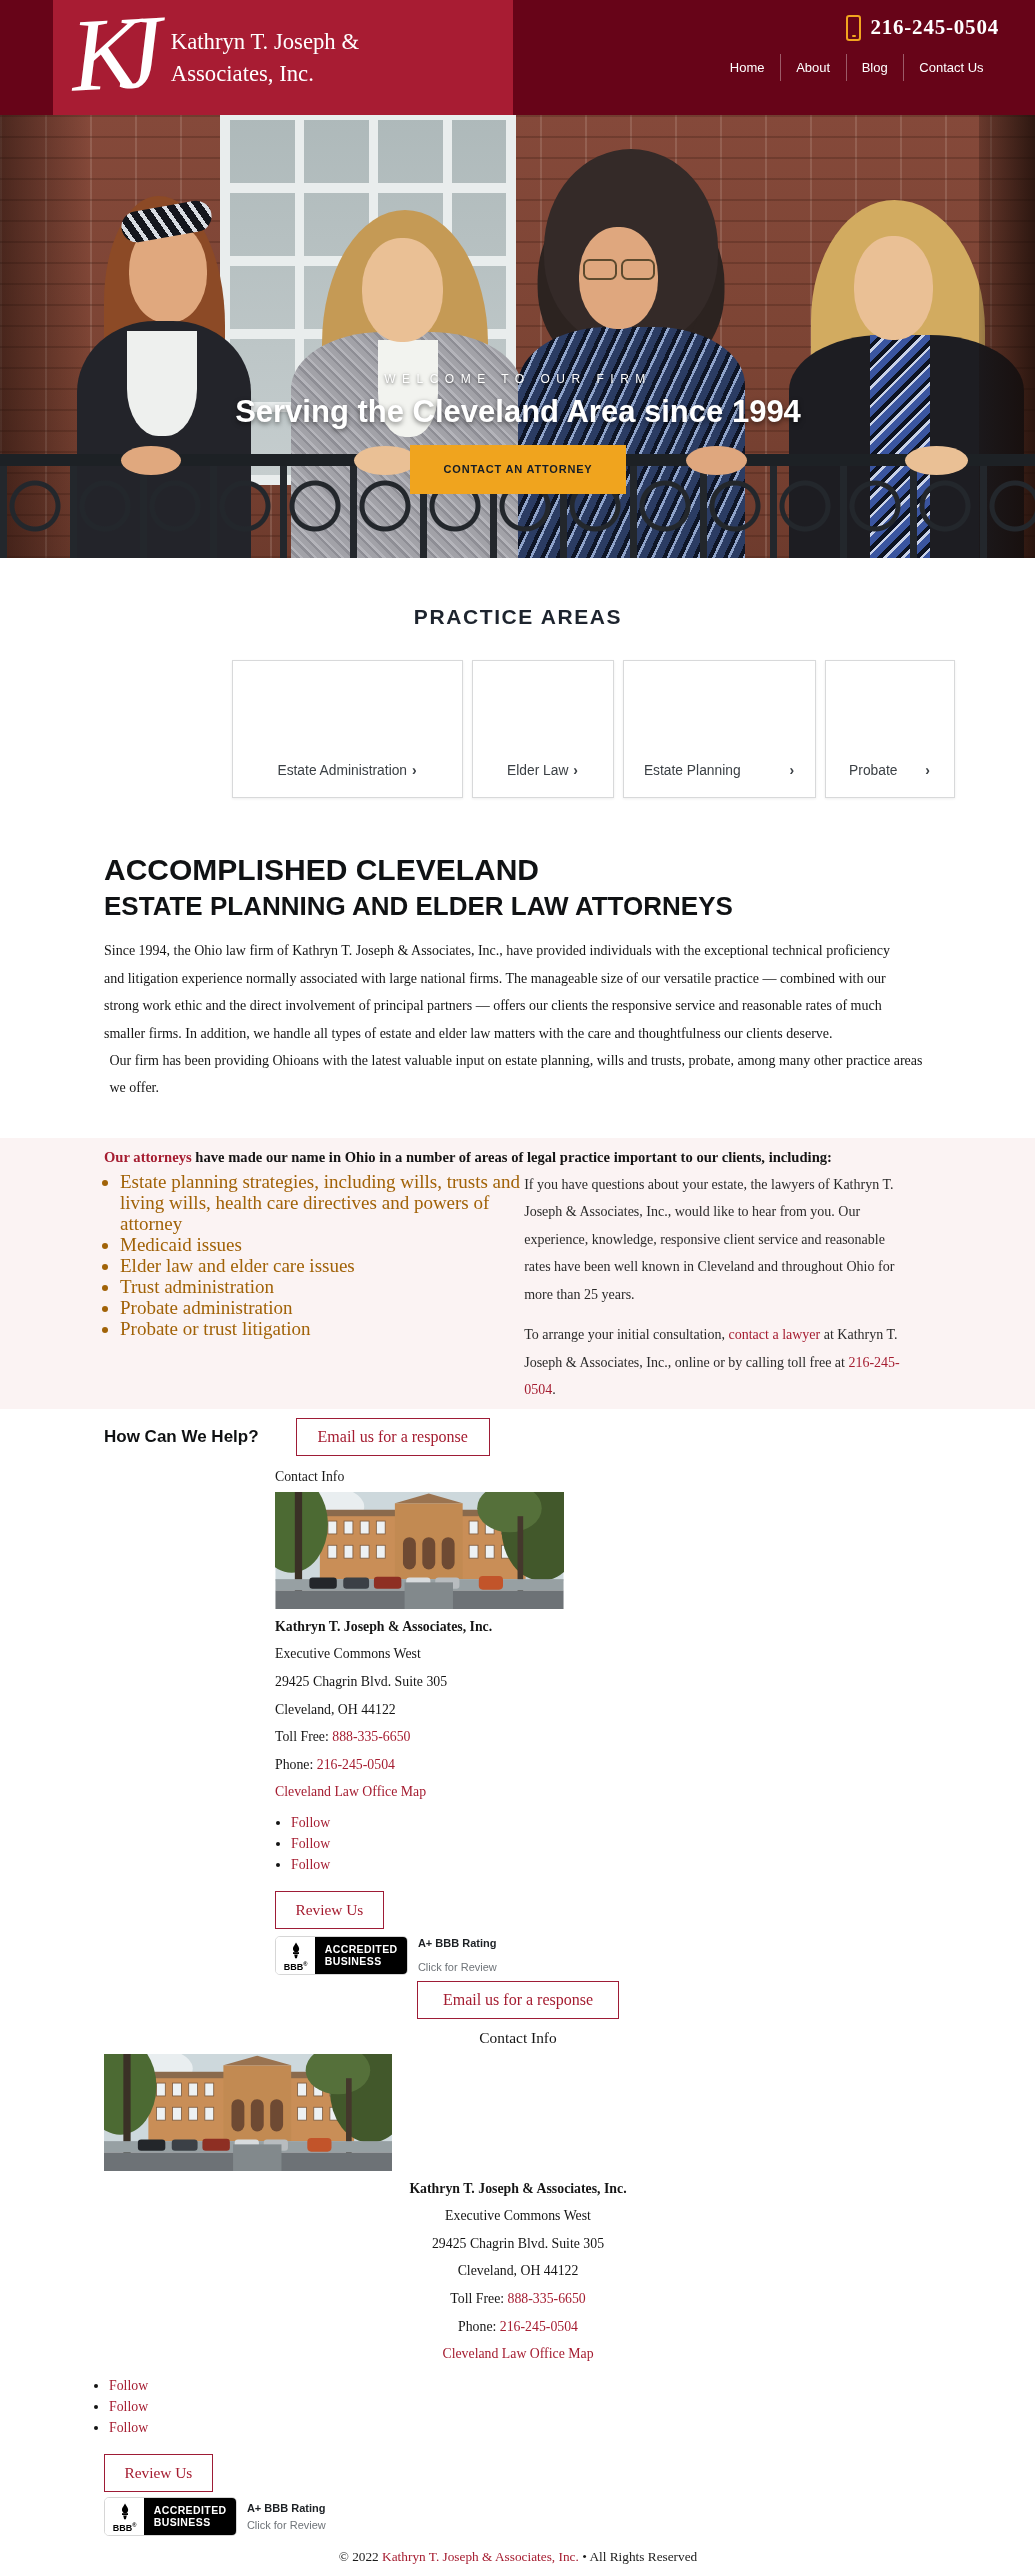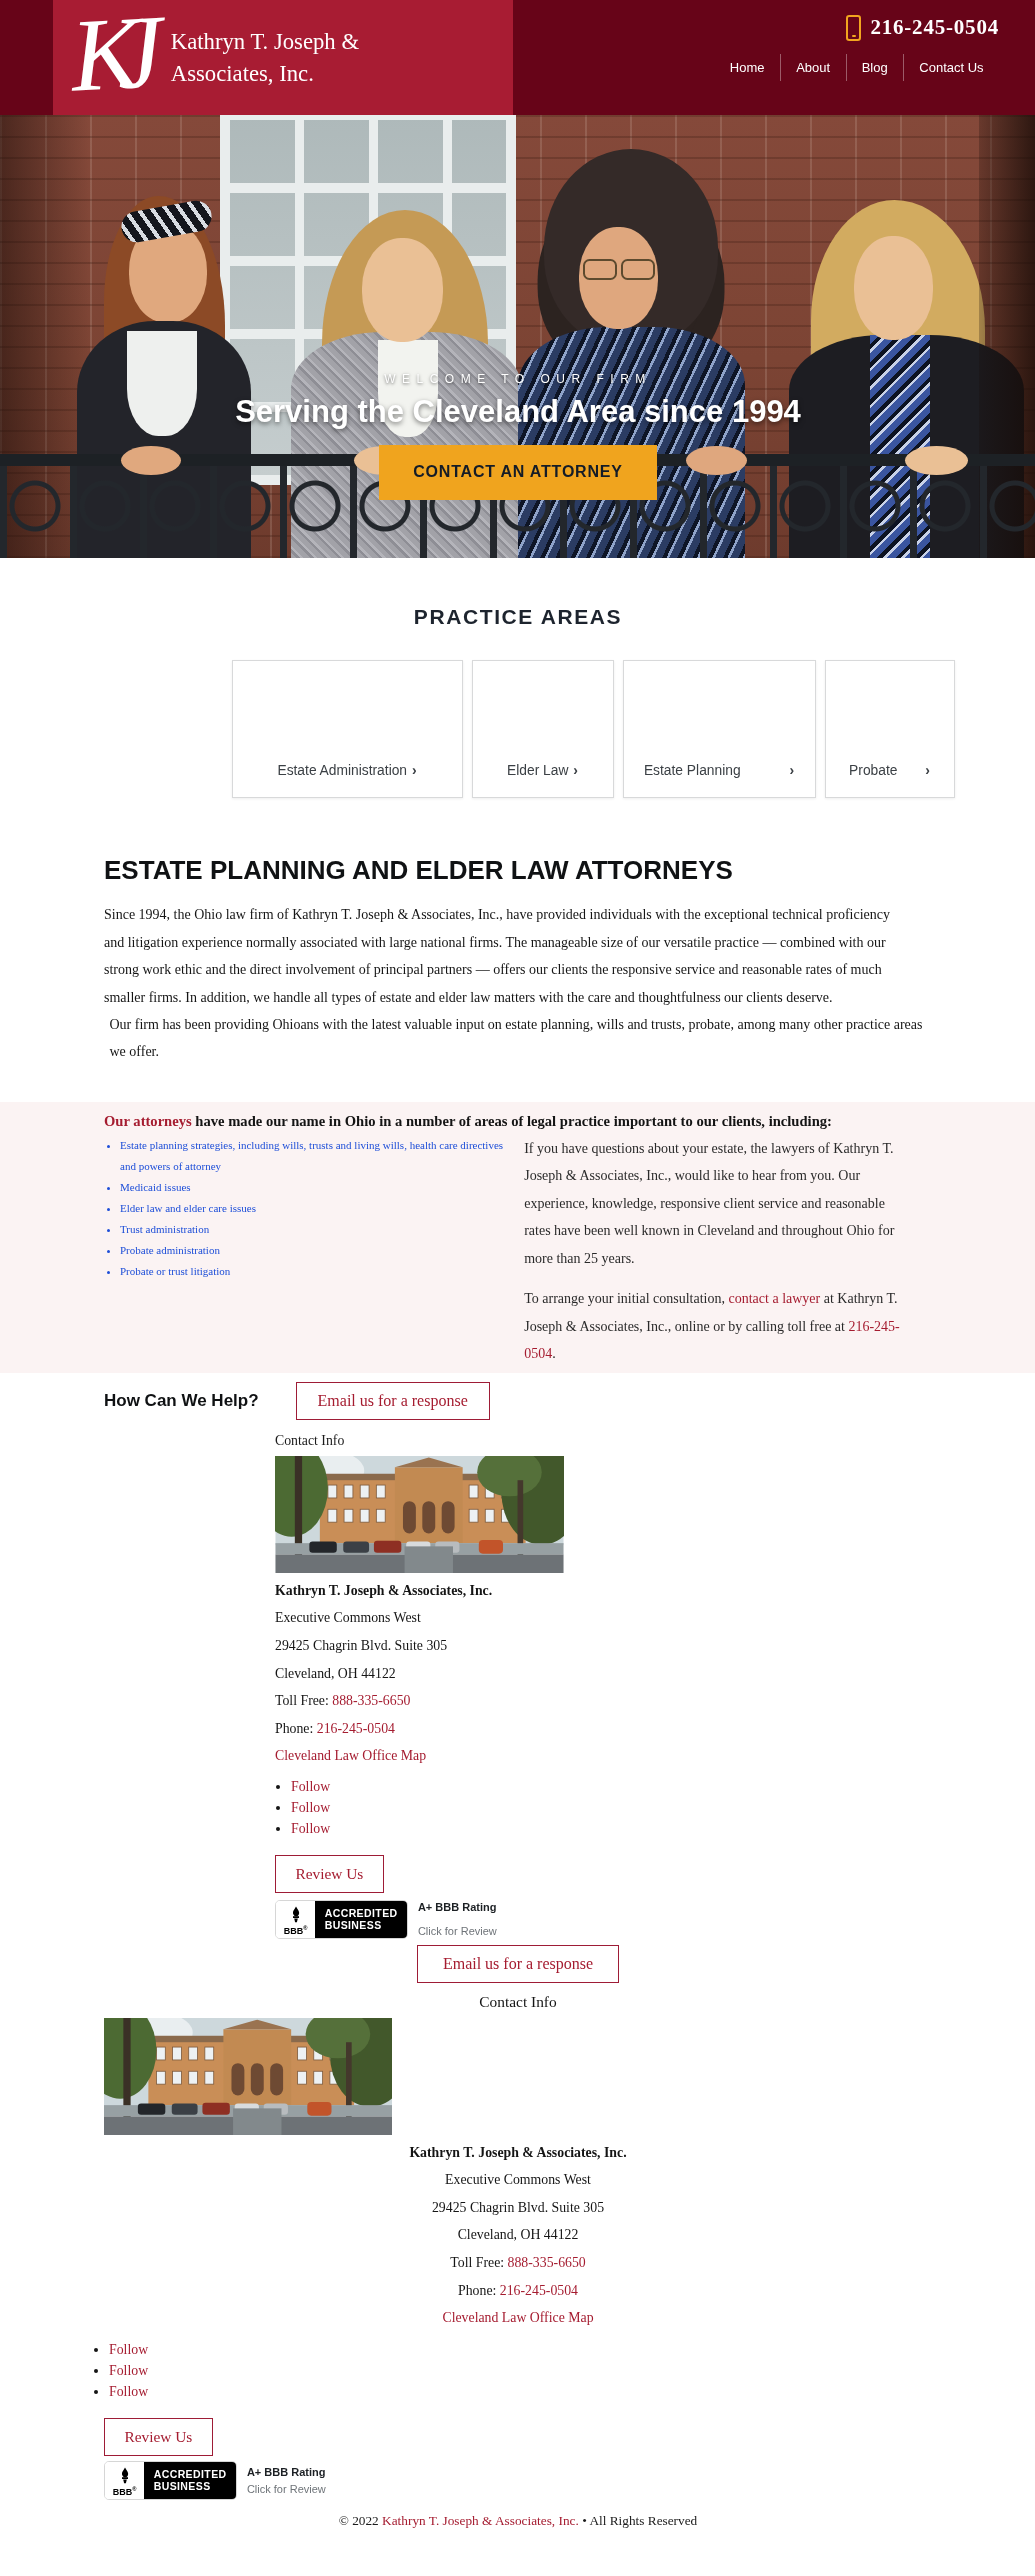--- a/index.html
+++ b/index.html
@@ -67,21 +67,21 @@
   .railing::before { content:""; position:absolute; left:0; right:0; top:0; height:12px; background:#1d2125; }
   .hand { position:absolute; top:-8px; height:29px; border-radius:50%; }
   .hand-1 { left:121px; width:60px; background:#e0a87e; }
   .hand-2 { left:354px; width:63px; background:#eac095; }
   .hand-3 { left:686px; width:61px; background:#dfa77e; }
   .hand-4 { left:905px; width:63px; background:#eac095; }
   .hero-content { position:absolute; left:0; right:0; top:257px; text-align:center; }
   .hero-kicker { font-family:"Liberation Sans", sans-serif; font-size:12px; font-weight:normal; color:#fff; letter-spacing:6.5px; text-shadow:0 0.8px 3.2px rgba(0,0,0,.6); }
   .hero-title { font-family:"Liberation Sans", sans-serif; font-size:31px; font-weight:bold; color:#fff; margin-top:8px; text-shadow:0 1.6px 5.7px rgba(0,0,0,.5); }
   .hero-cta { display:inline-block; margin-top:14.6px; background:#f0a41e; color:#141c27; font-family:"Liberation Sans", sans-serif;
-    font-weight:bold; font-size:16px; letter-spacing:0.8px; padding:18.6px 34px; border:none; cursor:pointer; }
+    font-weight:bold; font-size:11px; letter-spacing:0.8px; padding:18.6px 34px; border:none; cursor:pointer; }
 
   
   .practice { padding-top:47px; height:283px; }
   .practice-title { text-align:center; font-family:"Liberation Sans", sans-serif; font-weight:bold; font-size:21px; letter-spacing:1.6px; color:#1d242e; margin:0; }
   .cards { display:flex; gap:9px; margin:31px 0 0 150px;justify-content:center; }
   .card { border:0.8px solid #d8d9da; background:#fff; height:138px; display:flex; align-items:flex-end; justify-content:center;
     padding-bottom:19.4px; box-shadow:0 0.8px 2.4px rgba(0,0,0,.07); cursor:pointer; }
   .card-label { font-family:"Liberation Sans", sans-serif; font-size:13.8px; color:#3b4045; }
   .card-arrow { font-family:"Liberation Sans", sans-serif; font-size:13.8px; font-weight:bold; color:#3b4045; margin-left:4.9px; }
   .card-w1 { width:231px; } .card-w2 { width:142px; } .card-w3 { width:193px;gap:44px; } .card-w4 { width:130px;gap:23px; }
@@ -91,21 +91,21 @@
   .intro-h1 { font-family:"Liberation Sans", sans-serif; font-weight:bold; font-size:30px; line-height:36px; color:#101214; margin:0; }
   .intro-h2 { font-family:"Liberation Sans", sans-serif; font-weight:bold; font-size:26px; line-height:36px; color:#101214; margin:0; }
   .intro-p { font-size:14px; line-height:27.5px; margin:13px 0 0; max-width:801px; }
   .intro-center { text-align:left; font-size:14px; line-height:27px; margin:0 auto; max-width:817px; }
 
   
   .pink { background:#fbf3f3; margin-top:37px; padding:8px 0 4.9px; }
   .lead { margin:0 97px 0 104px; font-size:14.6px; font-weight:bold; color:#141414; line-height:22px; }
   .lead-red { color:#a51c30; }
   .cols { display:flex; margin:2.4px 0 0 104px; }
-  .cols ul { width:417px; margin:0; padding:0 0 0 16px; font-size:11px; line-height:21px; color:#1d4ed8; }
+  .cols ul { width:417px; margin:0; padding:0 0 0 16px; font-size:19px; line-height:21px; color:#a16207; }
   .cols li { margin:0; }
   .col-right { width:379px; margin-left:3.2px; font-size:14px; line-height:27.5px; color:#2a2a2a; }
   .col-right p { margin:0; }
   .col-right p + p { margin-top:13px; }
   .red-link { color:#a51c30; cursor:pointer; }
 
   
   .help-row { display:flex; align-items:center; gap:37px; margin:9.7px 0 0 104px; }
   .help-title { font-family:"Liberation Sans", sans-serif; font-size:17px; font-weight:bold; color:#0f1113; margin:0; }
   .btn-outline { display:inline-block; border:1.6px solid #9e1c36; background:#fff; color:#a51c30;
@@ -230,20 +230,21 @@
     </div>
     <div class="card card-w4">
       <span class="card-label">Probate</span>
       <span class="card-arrow">›</span>
     </div>
   </div>
 </section>
 
 
 <section class="intro">
+  <h1 class="intro-h1">ACCOMPLISHED CLEVELAND</h1>
   <h1 class="intro-h2">ESTATE PLANNING AND ELDER LAW ATTORNEYS</h1>
   <p class="intro-p">Since 1994, the Ohio law firm of Kathryn T. Joseph &amp; Associates, Inc., have provided individuals with the exceptional technical proficiency and litigation experience normally associated with large national firms. The manageable size of our versatile practice — combined with our strong work ethic and the direct involvement of principal partners — offers our clients the responsive service and reasonable rates of much smaller firms. In addition, we handle all types of estate and elder law matters with the care and thoughtfulness our clients deserve.</p>
   <p class="intro-center">Our firm has been providing Ohioans with the latest valuable input on estate planning, wills and trusts, probate, among many other practice areas we offer.</p>
 </section>
 
 
 <section class="pink">
   <p class="lead"><span class="lead-red">Our attorneys</span><span> have made our name in Ohio in a number of areas of legal practice important to our clients, including:</span></p>
   <div class="cols">
     <ul>

